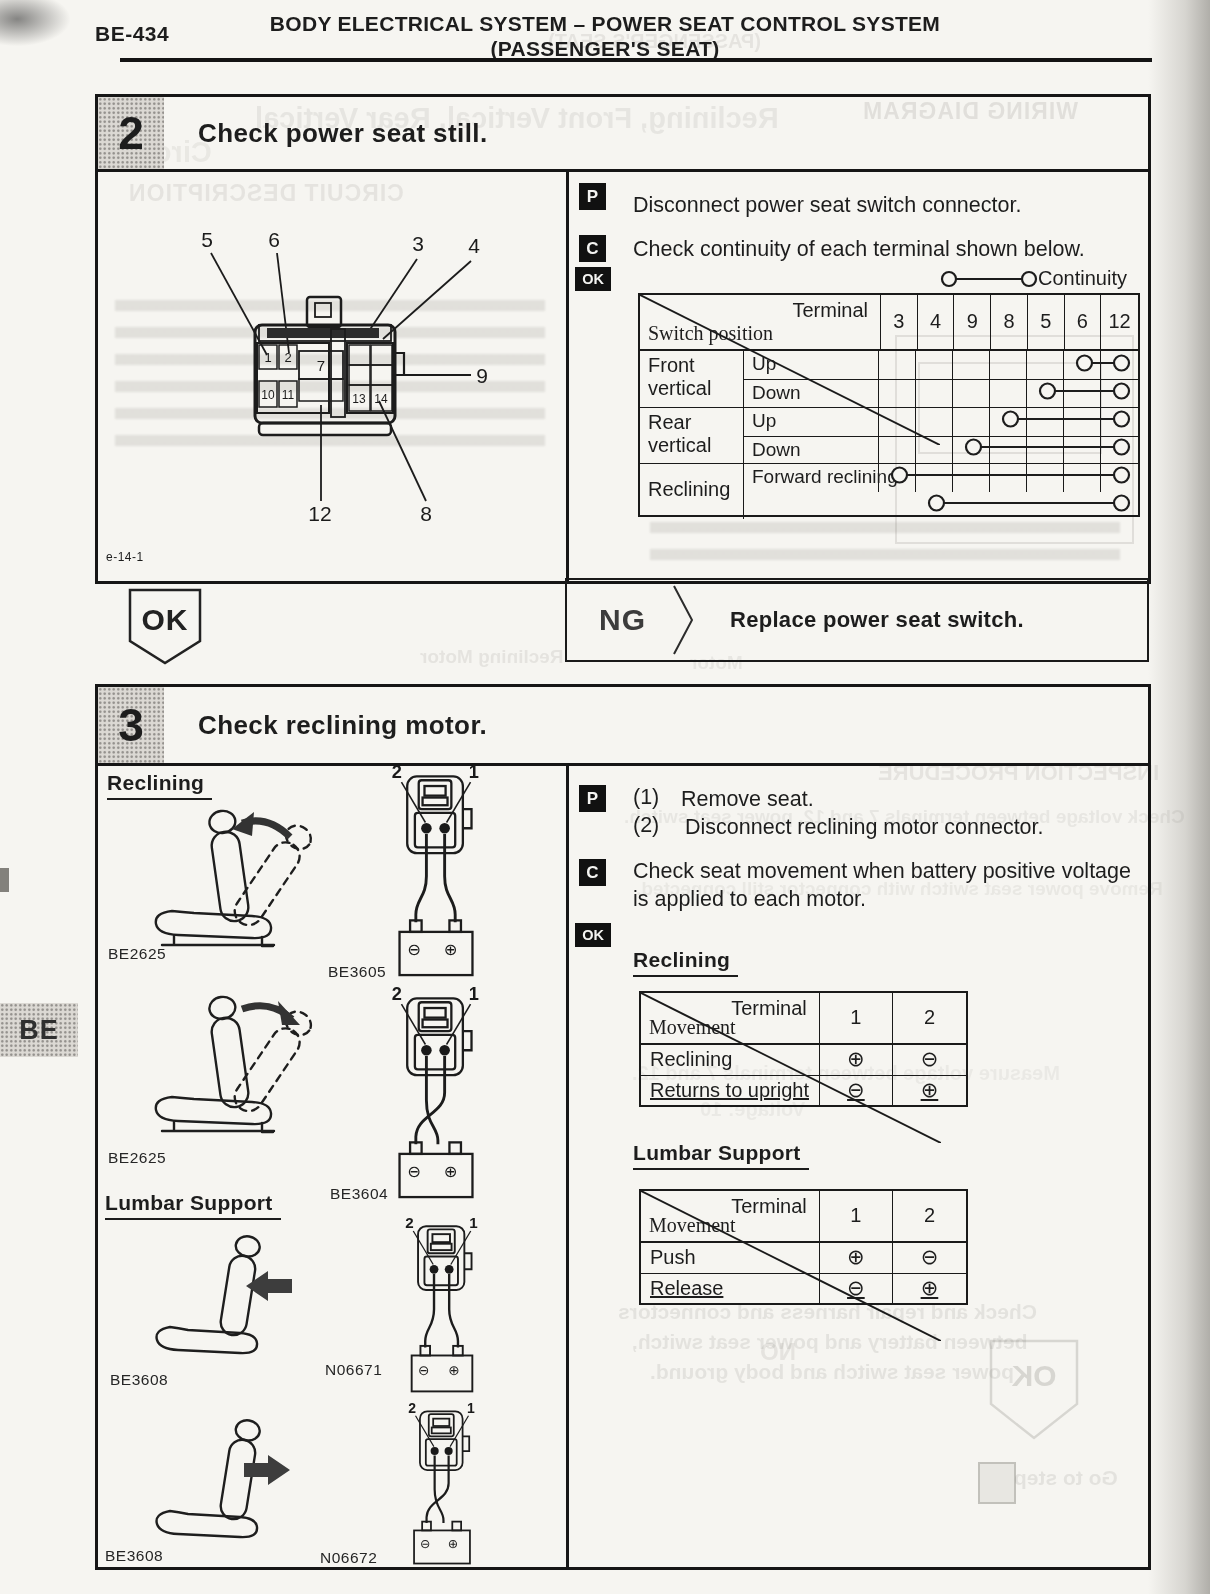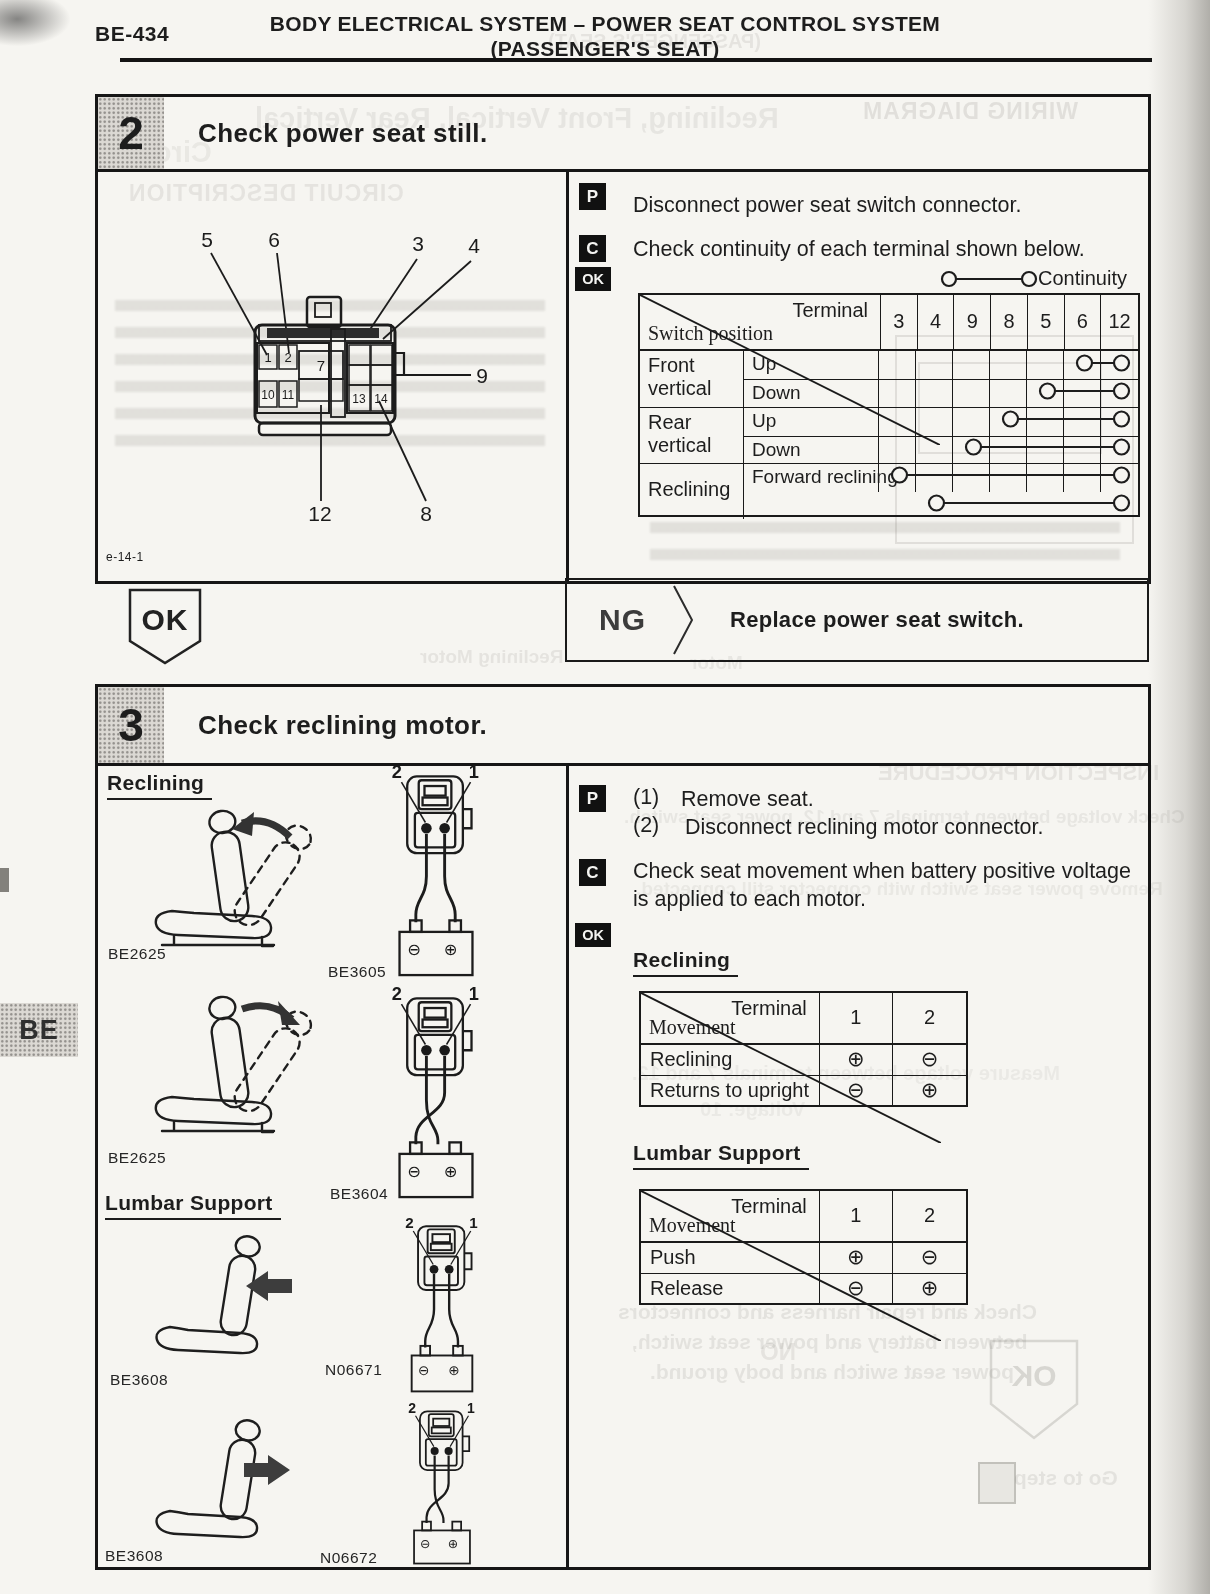--- a/index.html
+++ b/index.html
@@ -101,21 +101,21 @@
   .seat-svg,.motor-svg{position:absolute;}
   
   .mtable,.mtable *{box-sizing:border-box;}
   .mtable{position:absolute;width:329px;border:2.5px solid #1a1a1a;font-size:20px;}
   .mt-head{display:flex;height:52px;border-bottom:2px solid #1a1a1a;}
   .mt-corner{width:181px;position:relative;border-right:1.8px solid #1a1a1a;}
   .mt-corner svg{position:absolute;inset:0;}
   .mt-h{width:74px;text-align:center;line-height:48px;border-right:1.8px solid #1a1a1a;}
   .mt-h:last-child{border-right:none;}
   .mt-r{display:flex;height:30px;}
-  .mt-r + .mt-r{border-top:1.8px solid #1a1a1a;}
+  .mt-r + .mt-r{border-top:1.8px solid #1a1a1a;text-decoration:underline;}
   .mt-l{width:181px;border-right:1.8px solid #1a1a1a;padding-left:9px;line-height:28px;white-space:nowrap;}
   .mt-c{width:74px;border-right:1.8px solid #1a1a1a;text-align:center;line-height:28px;font-size:21px;font-family:"DejaVu Sans",sans-serif;}
   .mt-c:last-child{border-right:none;}
   .pc-num{position:absolute;font-size:21.5px;}
   
   .side-tab{position:absolute;left:0;top:1003px;width:78px;height:54px;text-align:center;line-height:54px;
             font-size:27px;font-weight:bold;color:#2f2f2f;letter-spacing:1px;}
   svg text{font-family:"Liberation Sans","DejaVu Sans",sans-serif;}
 </style>
 </head>

